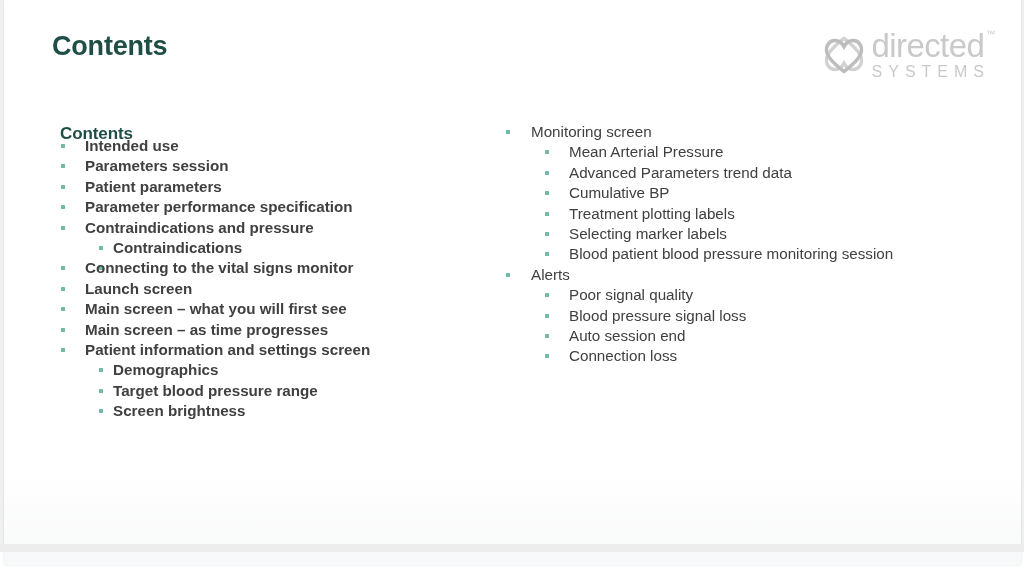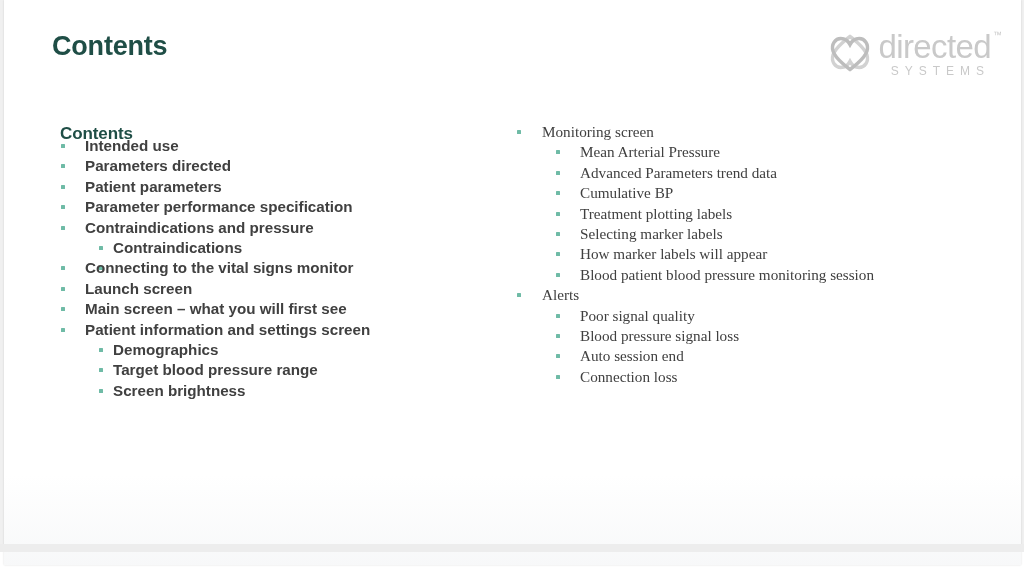--- a/index.html
+++ b/index.html
@@ -89,21 +89,21 @@
   }
   #logo-tm {
     font-size: 9px;
     color: #c9c9c9;
     position: absolute;
     top: 1px;
     right: -11px;
     letter-spacing: 0;
   }
   #logo-subwordmark {
-    font-size: 12px;
+    font-size: 16px;
     color: #c9c9c9;
     letter-spacing: 6.0px;
     align-self: flex-end;
     padding-right: 1px;
     text-align: center;
   }
 
   
   .column {
     position: absolute;
@@ -121,21 +121,21 @@
     color: #1f4e46;
     letter-spacing: -0.1px;
   }
 
   ul.toc {
     list-style: none;
     margin: 0;
     padding: 0;
   }
   #list-left  { position: absolute; left: 0px; top: 136px; font-weight: bold; }
-  #list-right { position: absolute; left: 11px; top: 122px; font-family: Liberation Serif, serif; }
+  #list-right { position: absolute; left: 0px; top: 122px; }
 
   li.toc-item {
     position: relative;
     color: #404040;
     font-size: 15.2px;
     line-height: 20.4px;
     white-space: nowrap;
   }
   li.toc-item .bullet {
     position: absolute;
@@ -188,21 +188,21 @@
     <div id="column-left" class="column">
       <div id="left-heading">Contents</div>
 
       <ul id="list-left" class="toc">
         <li class="toc-item lvl1">
           <span class="bullet"></span>
           <span>Intended use</span>
         </li>
         <li class="toc-item lvl1">
           <span class="bullet"></span>
-          <span>Parameters directed</span>
+          <span>Parameters session</span>
         </li>
         <li class="toc-item lvl1">
           <span class="bullet"></span>
           <span>Patient parameters</span>
         </li>
         <li class="toc-item lvl1">
           <span class="bullet"></span>
           <span>Parameter performance specification</span>
         </li>
         <li class="toc-item lvl1">
@@ -220,20 +220,24 @@
           <span class="bullet"></span>
           <span>Connecting to the vital signs monitor</span>
         </li>
         <li class="toc-item lvl1">
           <span class="bullet"></span>
           <span>Launch screen</span>
         </li>
         <li class="toc-item lvl1">
           <span class="bullet"></span>
           <span>Main screen – what you will first see</span>
+        </li>
+        <li class="toc-item lvl1">
+          <span class="bullet"></span>
+          <span>Main screen – as time progresses</span>
         </li>
         <li class="toc-item lvl1">
           <span class="bullet"></span>
           <span>Patient information and settings screen</span>
         </li>
         <li class="toc-item lvl2">
           <span class="bullet"></span>
           <span>Demographics</span>
         </li>
         <li class="toc-item lvl2">
@@ -268,21 +272,20 @@
         <li class="toc-item lvl2">
           <span class="bullet"></span>
           <span>Treatment plotting labels</span>
         </li>
         <li class="toc-item lvl2">
           <span class="bullet"></span>
           <span>Selecting marker labels</span>
         </li>
         <li class="toc-item lvl2">
           <span class="bullet"></span>
-          <span>How marker labels will appear</span>
         </li>
         <li class="toc-item lvl2">
           <span class="bullet"></span>
           <span>Blood patient blood pressure monitoring session</span>
         </li>
         <li class="toc-item lvl1">
           <span class="bullet"></span>
           <span>Alerts</span>
         </li>
         <li class="toc-item lvl2">

